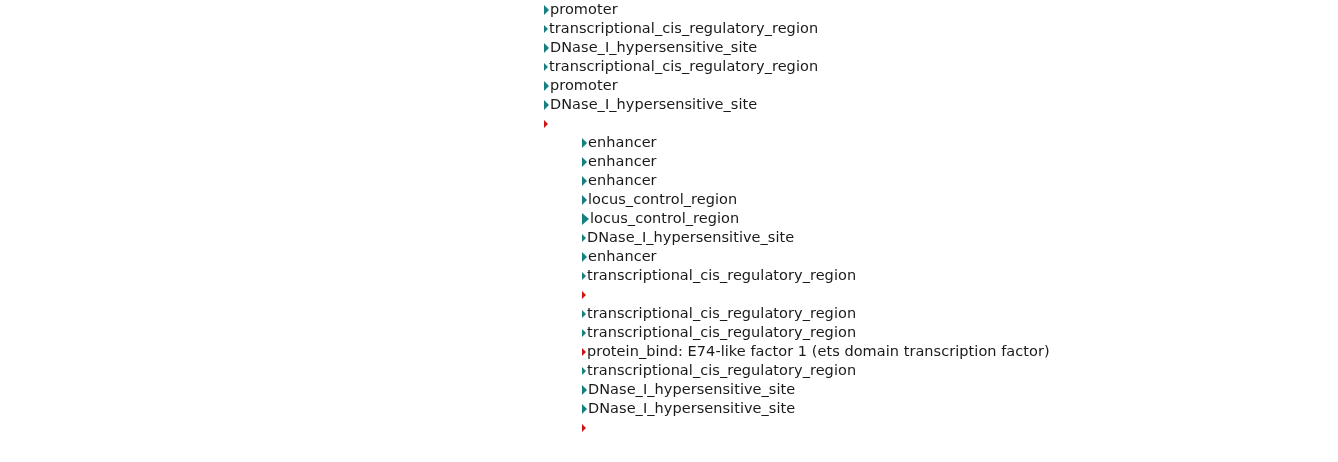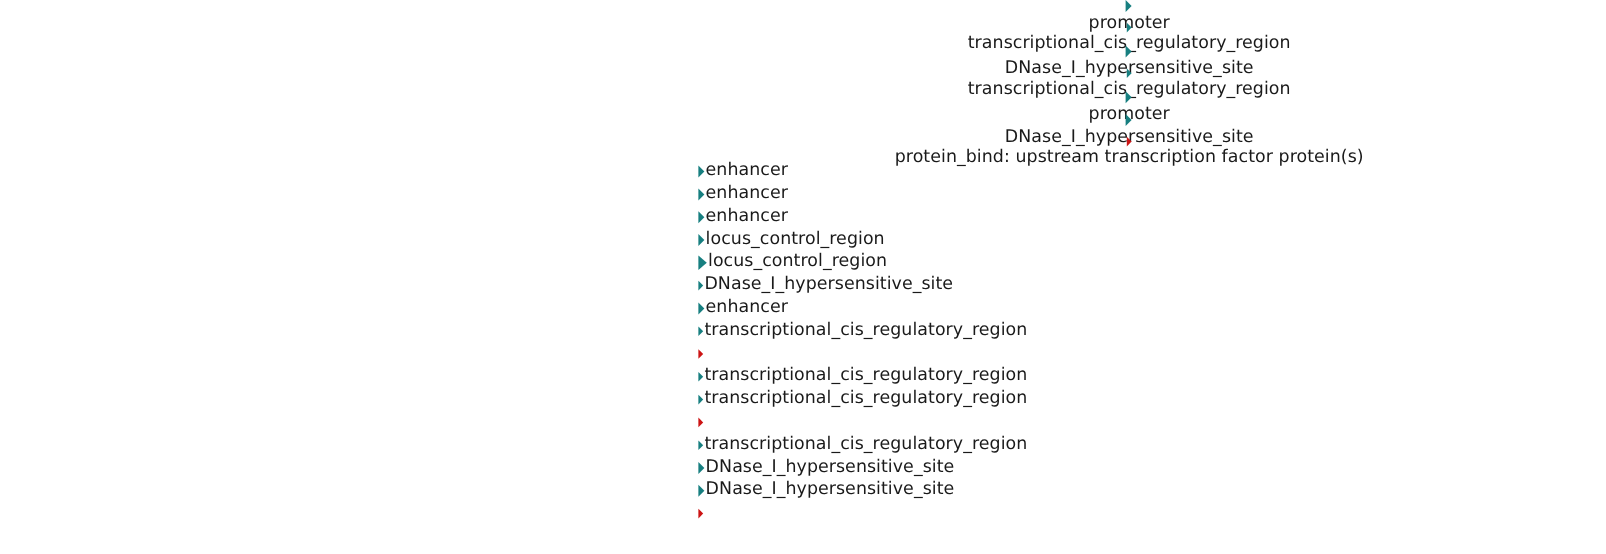--- a/index.html
+++ b/index.html
@@ -24,21 +24,21 @@
 
   .feature-row {
     display: flex;
     align-items: center;
     height: 19px;
     line-height: 19px;
     white-space: nowrap;
   }
 
   
-  .feature-row.lvl-0 { padding-left: 544px; flex-direction: column; }
+  .feature-row.lvl-0 { padding-left: 544px; }
   .feature-row.lvl-1 { padding-left: 556px; margin-left: 26px; }
 
   
   .tri {
     display: inline-block;
     flex: 0 0 auto;
     width: 0;
     height: 0;
     border-style: solid;
     border-color: transparent;
@@ -91,21 +91,20 @@
     <div class="feature-row lvl-0">
       <span class="tri sz-md col-teal"></span>
       <span class="feature-label">promoter</span>
     </div>
     <div class="feature-row lvl-0">
       <span class="tri sz-md col-teal"></span>
       <span class="feature-label">DNase_I_hypersensitive_site</span>
     </div>
     <div class="feature-row lvl-0">
       <span class="tri sz-sm col-red"></span>
-      <span class="feature-label">protein_bind: upstream transcription factor protein(s)</span>
     </div>
     <div class="feature-row lvl-1">
       <span class="tri sz-md col-teal"></span>
       <span class="feature-label">enhancer</span>
     </div>
     <div class="feature-row lvl-1">
       <span class="tri sz-md col-teal"></span>
       <span class="feature-label">enhancer</span>
     </div>
     <div class="feature-row lvl-1">
@@ -138,20 +137,21 @@
     <div class="feature-row lvl-1">
       <span class="tri sz-sm col-teal"></span>
       <span class="feature-label">transcriptional_cis_regulatory_region</span>
     </div>
     <div class="feature-row lvl-1">
       <span class="tri sz-sm col-teal"></span>
       <span class="feature-label">transcriptional_cis_regulatory_region</span>
     </div>
     <div class="feature-row lvl-1">
       <span class="tri sz-sm col-red"></span>
+      <span class="feature-label">protein_bind: E74-like factor 1 (ets domain transcription factor)</span>
     </div>
     <div class="feature-row lvl-1">
       <span class="tri sz-sm col-teal"></span>
       <span class="feature-label">transcriptional_cis_regulatory_region</span>
     </div>
     <div class="feature-row lvl-1">
       <span class="tri sz-md col-teal"></span>
       <span class="feature-label">DNase_I_hypersensitive_site</span>
     </div>
     <div class="feature-row lvl-1">

